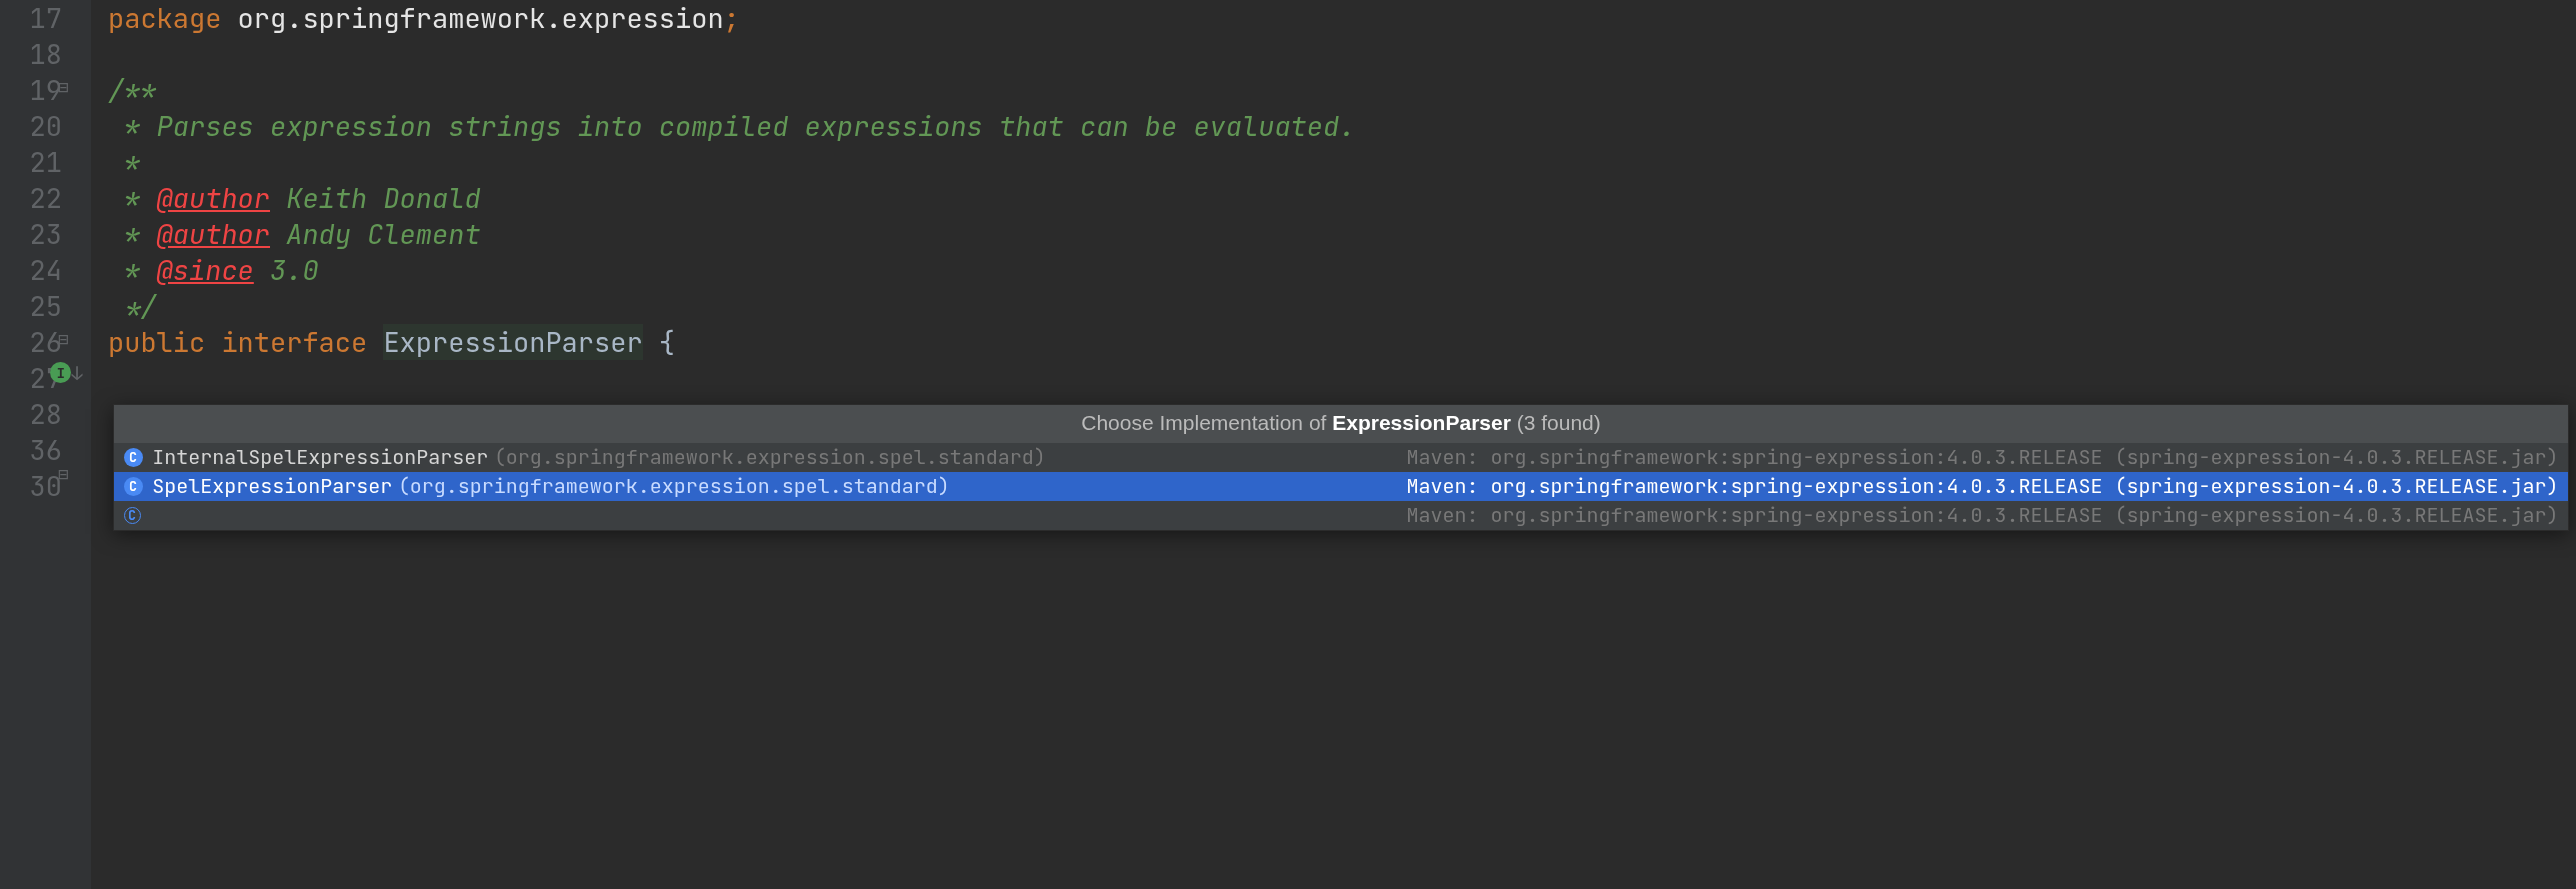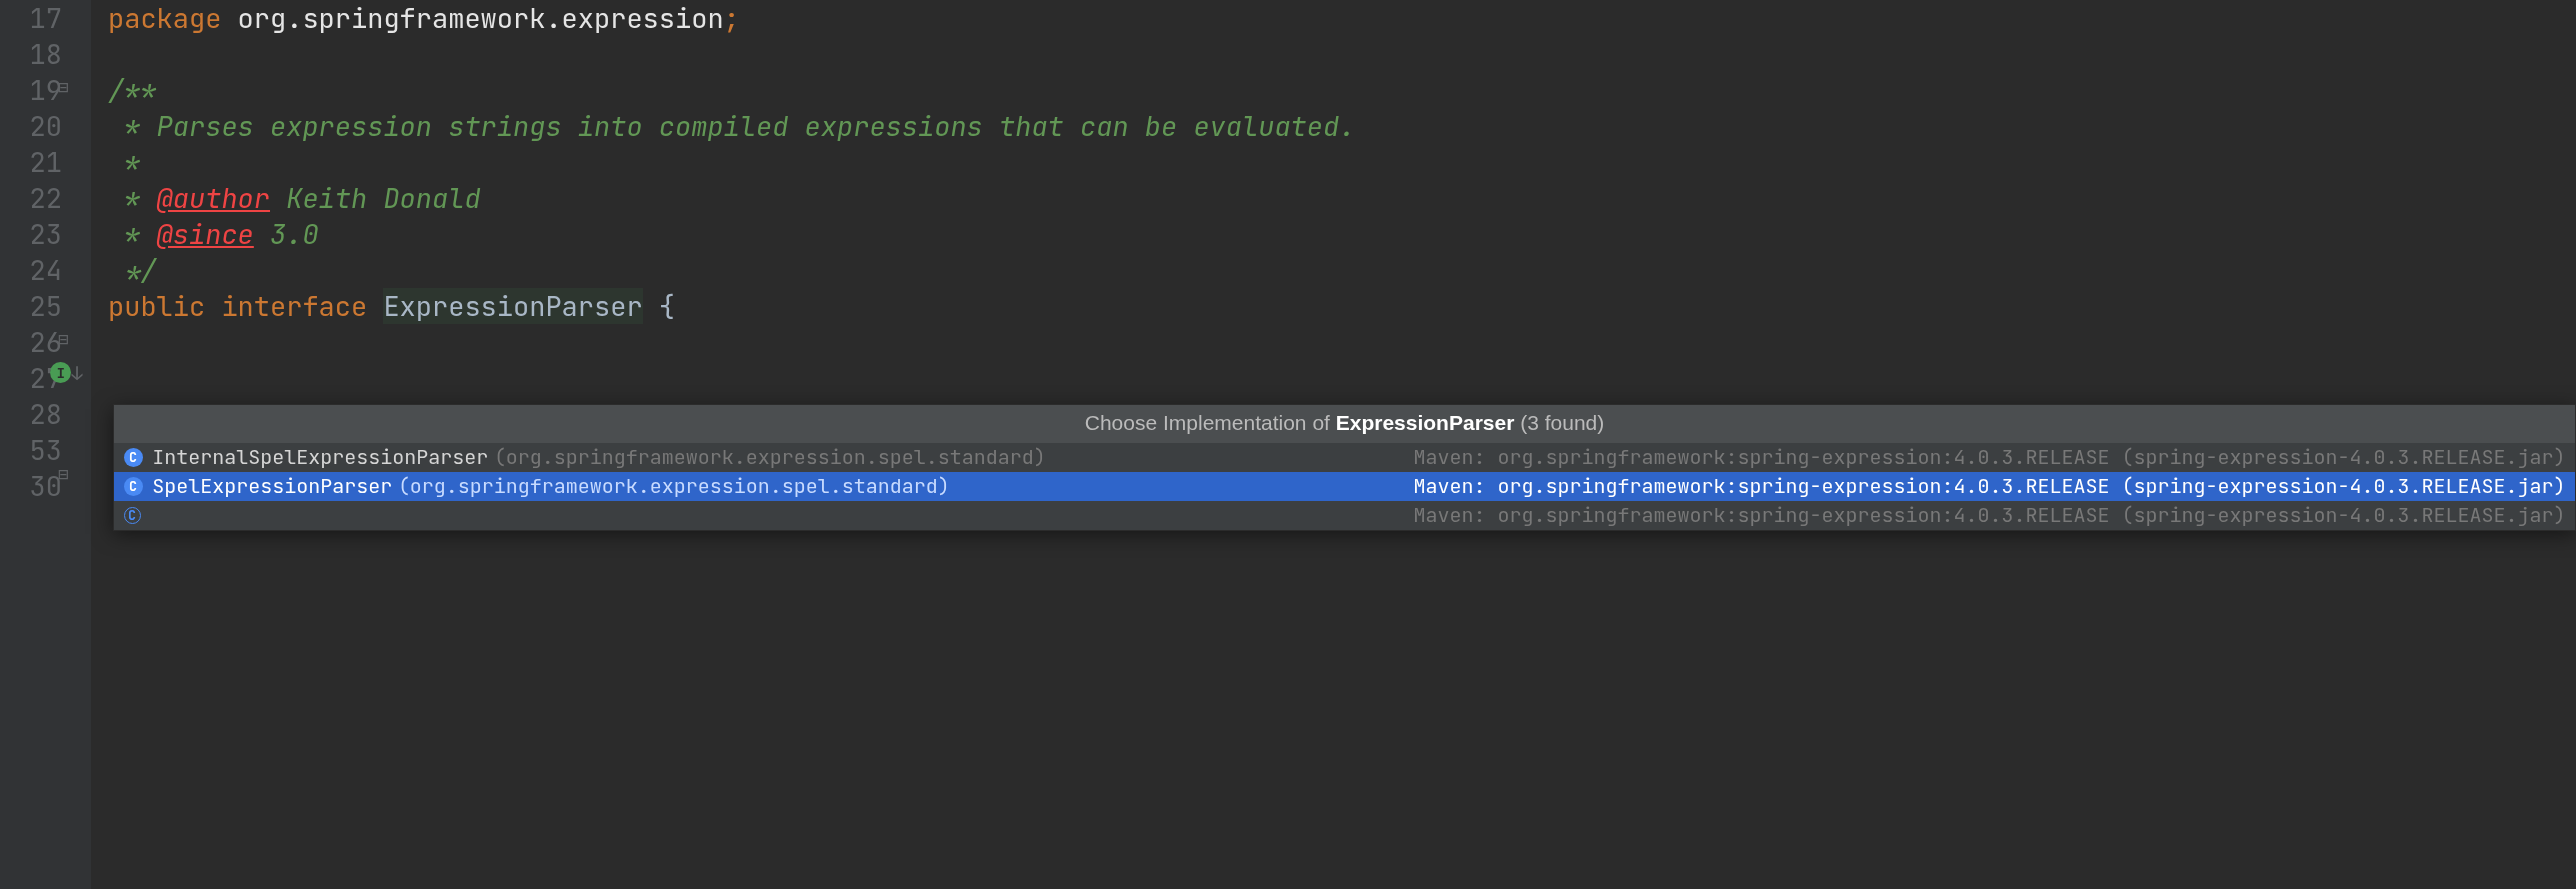--- a/index.html
+++ b/index.html
@@ -75,21 +75,21 @@
   .tag  { color:#ef4444; font-style:italic; font-weight:normal; text-decoration:underline;margin-top:20px; }
   .type { color:#a9b7c6; }
   .brace{ color:#a9b7c6; }
   .hlname { background:#32593d40; }
 
   
   .popup {
     position:absolute;
     left:113px;
     top:404px;
-    right:0;
+    right:7px;
     background:#3c3f41;
     border:1px solid #2b2b2b;
     box-shadow:0 3.8px 19px rgba(0,0,0,.5);
     font-size:21px;
     font-family:"Segoe UI","Helvetica Neue",sans-serif;
   }
   .popup-header{
     background:#4b4e50;
     color:#bbbbbb;
     text-align:center;
@@ -154,37 +154,38 @@
     <span class="ln">19</span>
     <span class="ln">20</span>
     <span class="ln">21</span>
     <span class="ln">22</span>
     <span class="ln">23</span>
     <span class="ln">24</span>
     <span class="ln">25</span>
     <span class="ln">26</span>
     <span class="ln">27</span>
     <span class="ln">28</span>
-    <span class="ln">53</span>
+    <span class="ln">36</span>
     <span class="ln">30</span>
     <div class="gutter-icons">
       <span class="icon-impl">I</span>
       <span class="fold" style="top:76px">⊟</span>
       <span class="fold" style="top:328px">⊟</span>
       <span class="fold" style="top:463px">⊟</span>
     </div>
   </div>
 
   <div class="code">
     <div class="line"><span class="kw">package</span><span class="pkg"> org.springframework.expression</span><span class="semi">;</span></div>
     <div class="line"></div>
     <div class="line"><span class="doc">/**</span></div>
     <div class="line"><span class="doc"> * Parses expression strings into compiled expressions that can be evaluated.</span></div>
     <div class="line"><span class="doc"> *</span></div>
     <div class="line"><span class="doc"> * </span><span class="tag">@author</span><span class="doc"> Keith Donald</span></div>
+    <div class="line"><span class="doc"> * </span><span class="tag">@author</span><span class="doc"> Andy Clement</span></div>
     <div class="line"><span class="doc"> * </span><span class="tag">@since</span><span class="doc"> 3.0</span></div>
     <div class="line"><span class="doc"> */</span></div>
     <div class="line"><span class="kw">public</span><span class="kw"> interface </span><span class="type hlname">ExpressionParser</span><span class="brace"> {</span></div>
     <div class="line"></div>
     <div class="line"></div>
     <div class="line"></div>
   </div>
 </div>
 
 <div class="behind-line">       * Parse the expression string and return an Expression object you can use for </div>

